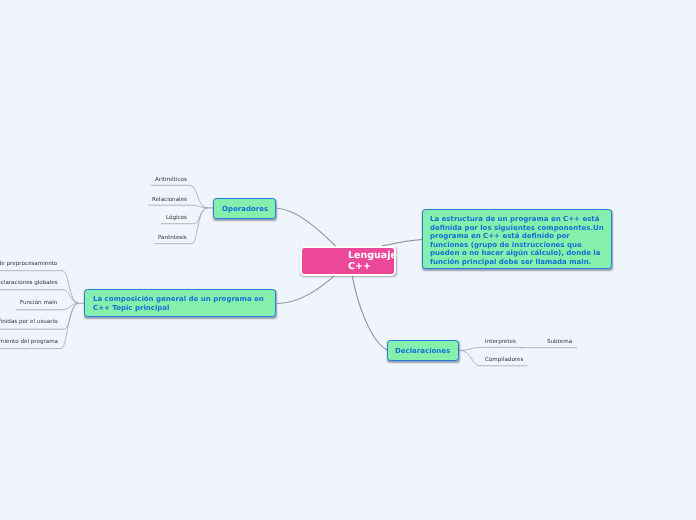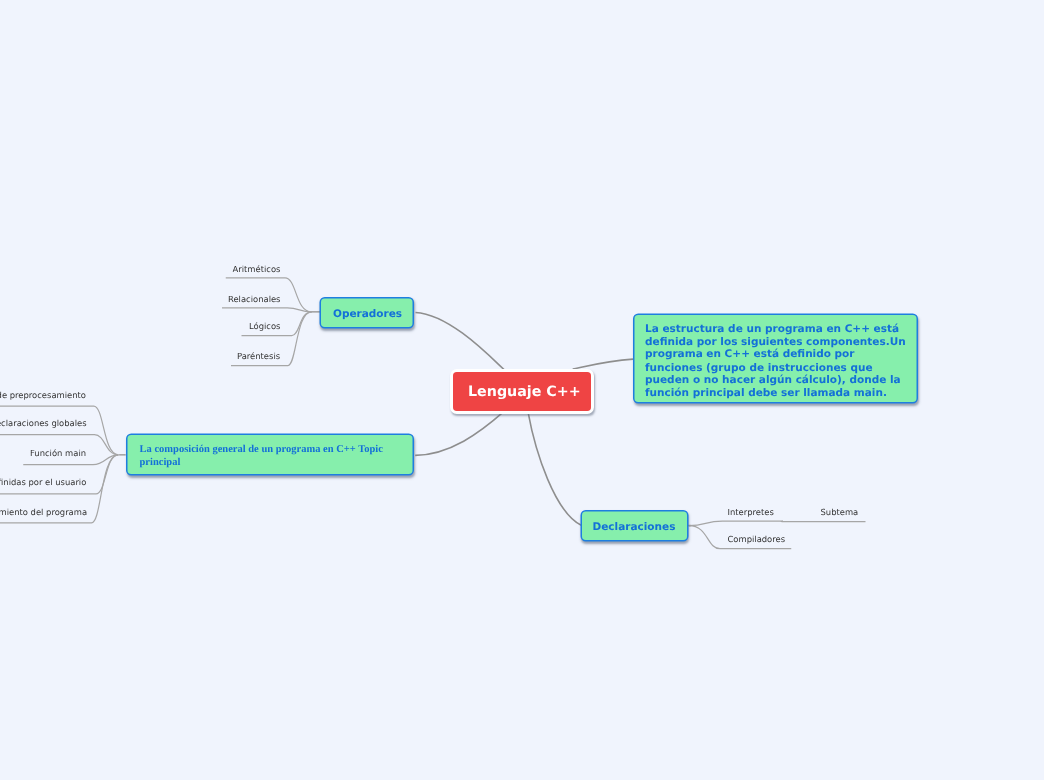--- a/index.html
+++ b/index.html
@@ -5,24 +5,24 @@
 <style>
   html,body{margin:0;padding:0;}
   body{width:696px;height:520px;overflow:hidden;background:#f0f4fd;
        font-family:"DejaVu Sans",sans-serif;
        -webkit-font-smoothing:antialiased;
        text-rendering:geometricPrecision;}
   #canvas{position:relative;width:696px;height:520px;background:#f0f4fd;}
   svg.links{position:absolute;left:0;top:0;width:696px;height:520px;overflow:visible;}
   .node{position:absolute;box-sizing:border-box;}
 
-  .central{background:#ef4444;border:2.2px solid #ffffff;border-radius:4.5px;
+  .central{background:#ec4899;border:2.2px solid #ffffff;border-radius:4.5px;
            color:#ffffff;font-weight:bold;display:flex;align-items:center;
-           justify-content:center;font-size:9.5px;
-           box-shadow:0.5px 1.2px 1.4px -0.4px rgba(85,97,120,0.5);}
+           justify-content:flex-start;font-size:9.5px;
+           box-shadow:0.5px 1.2px 1.4px -0.4px rgba(85,97,120,0.5);padding-left:44px;}
   .central > span{position:relative;top:0.5px;left:1.8px;
                   will-change:transform;transform:translateZ(0);}
 
   .topic{background:#86efac;border:1.7px solid #1e7ee0;border-radius:3.5px;
          color:#1370d8;font-weight:bold;display:flex;align-items:center;
          box-shadow:0.6px 1.4px 1.6px -0.3px rgba(80,92,115,0.55);justify-content:flex-end;}
   .topic > span{display:block;position:relative;top:1.1px;
                 will-change:transform;transform:translateZ(0);}
 
   .leaf{position:absolute;color:#333333;white-space:nowrap;font-size:5.6px;
@@ -64,21 +64,21 @@
   </svg>
 
   <div class="node central" style="left:300.1px;top:245.6px;width:95.8px;height:30.8px;">
     <span>Lenguaje C++</span>
   </div>
 
   <div class="node topic" style="left:213.3px;top:197.5px;width:62.7px;height:21px;padding:0 7px 0 8.3px;font-size:7px;">
     <span>Operadores</span>
   </div>
 
-  <div class="node topic" style="left:84px;top:289px;width:192.2px;height:28.3px;padding:0 7.5px 0 7.5px;font-size:7px;line-height:9px;font-family:Liberation Serif, serif;">
+  <div class="node topic" style="left:84px;top:289px;width:192.2px;height:28.3px;padding:0 7.5px 0 7.5px;font-size:7px;line-height:9px;">
     <span>La composición general de un programa en C++ Topic principal</span>
   </div>
 
   <div class="node topic" style="left:422px;top:209px;width:190px;height:60px;padding:0.4px 5px 0 7.2px;font-size:7px;line-height:8.6px;">
     <span>La estructura de un programa en C++ está definida por los siguientes componentes.Un programa en C++ está definido por funciones (grupo de instrucciones que pueden o no hacer algún cálculo), donde la función principal debe ser llamada main.</span>
   </div>
 
   <div class="node topic" style="left:387px;top:340px;width:71.5px;height:20.5px;padding:0 7px 0 8.5px;font-size:7px;">
     <span>Declaraciones</span>
   </div>

